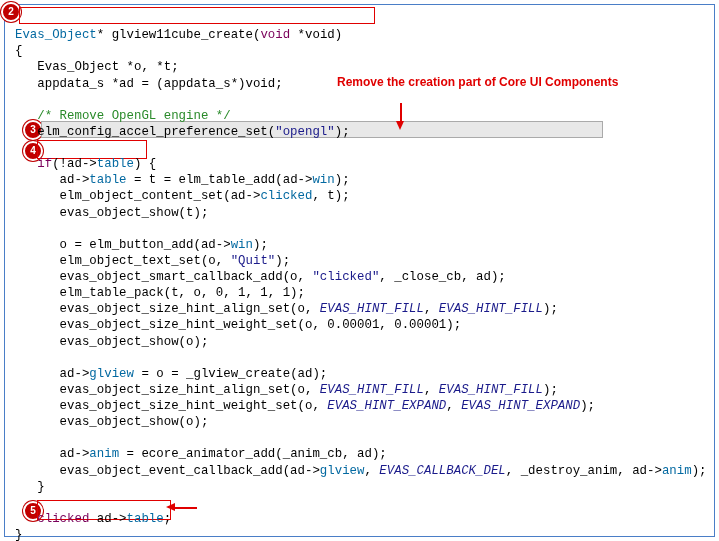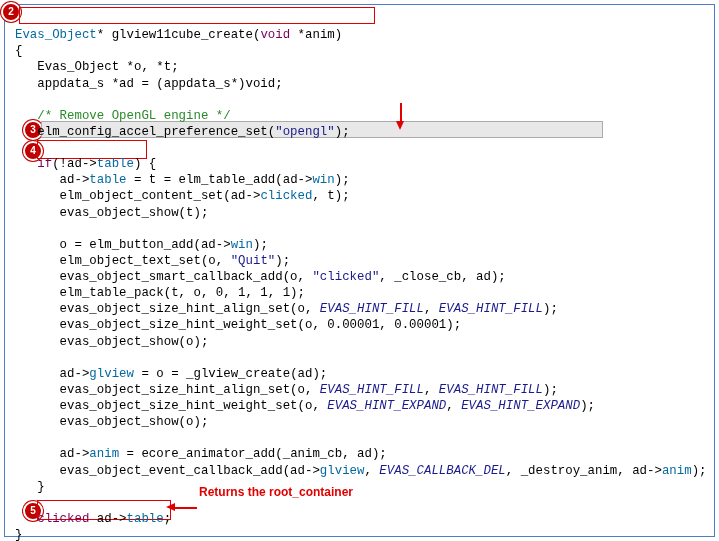--- a/index.html
+++ b/index.html
@@ -83,30 +83,30 @@
   <div class="marker" style="left:18px; top:115px;">3</div>
   <div class="marker" style="left:18px; top:136px;">4</div>
   <div class="marker" style="left:18px; top:496px;">5</div>
 
   <div class="hl-box" style="left:14px; top:2px; width:354px; height:15px;"></div>
   <div class="hl-box" style="left:32px; top:135px; width:108px; height:17px;"></div>
   <div class="hl-box" style="left:32px; top:495px; width:132px; height:18px;"></div>
 
   <div class="gray-strip" style="left:36px; top:116px; width:560px;"></div>
 
-  <div class="ann" style="left:194px; top:480px;">Returns the root_container</div>
+  <div class="ann" style="left:332px; top:70px;">Remove the creation part of Core UI Components</div>
 
   <div class="arrow-line" style="left:395px; top:98px; width:1.5px; height:22px;"></div>
   <div class="arrow-head" style="left:391px; top:116px; border:none; border-left:4px solid transparent; border-right:4px solid transparent; border-top:9px solid #e00000;"></div>
 
   <div class="arrow-line" style="left:168px; top:502px; width:24px;"></div>
   <div class="arrow-head" style="left:161px; top:498px;"></div>
 
   <div class="code">
-<span class="id">Evas_Object</span><span>* </span><span class="fn" style="font-weight:normal">glview11cube_create</span><span>(</span><span class="kw">void</span><span> *anim)</span>
+<span class="id">Evas_Object</span><span>* </span><span class="fn" style="font-weight:normal">glview11cube_create</span><span>(</span><span class="kw">void</span><span> *void)</span>
 <span>{</span>
 <span>   Evas_Object *o, *t;</span>
 <span>   appdata_s *ad = (appdata_s*)void;</span>
 <span></span>
 <span class="cmt">   /* Remove OpenGL engine */</span>
 <span>   elm_config_accel_preference_set(</span><span class="str">"opengl"</span><span>);</span>
 <span></span>
 <span class="kw">   if</span><span>(!ad-&gt;</span><span class="id">table</span><span>) {</span>
 <span>      ad-&gt;</span><span class="id">table</span><span> = t = elm_table_add(ad-&gt;</span><span class="id">win</span><span>);</span>
 <span>      elm_object_content_set(ad-&gt;</span><span class="id">clicked</span><span>, t);</span>

